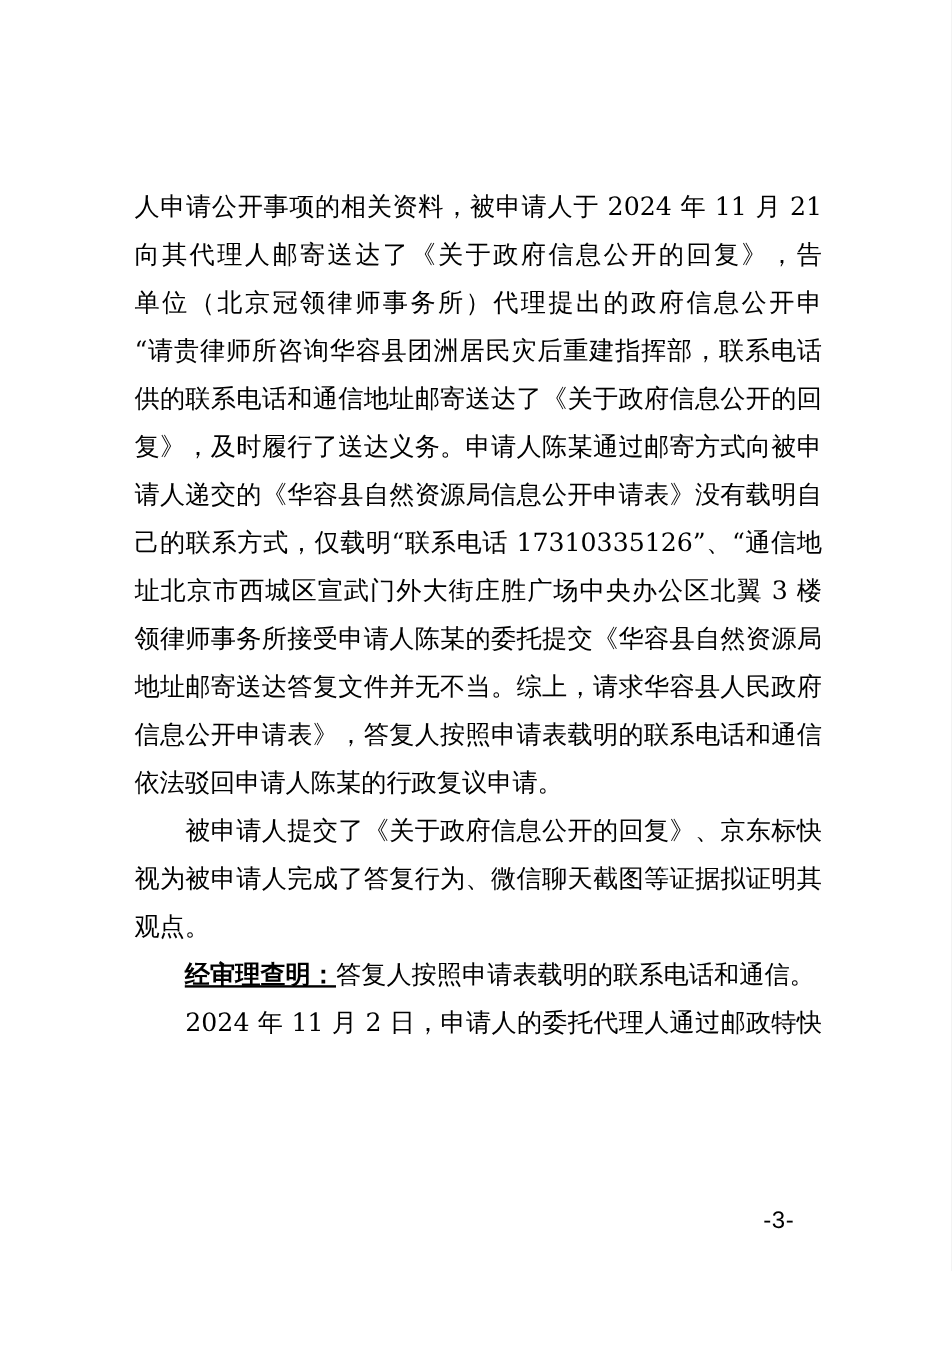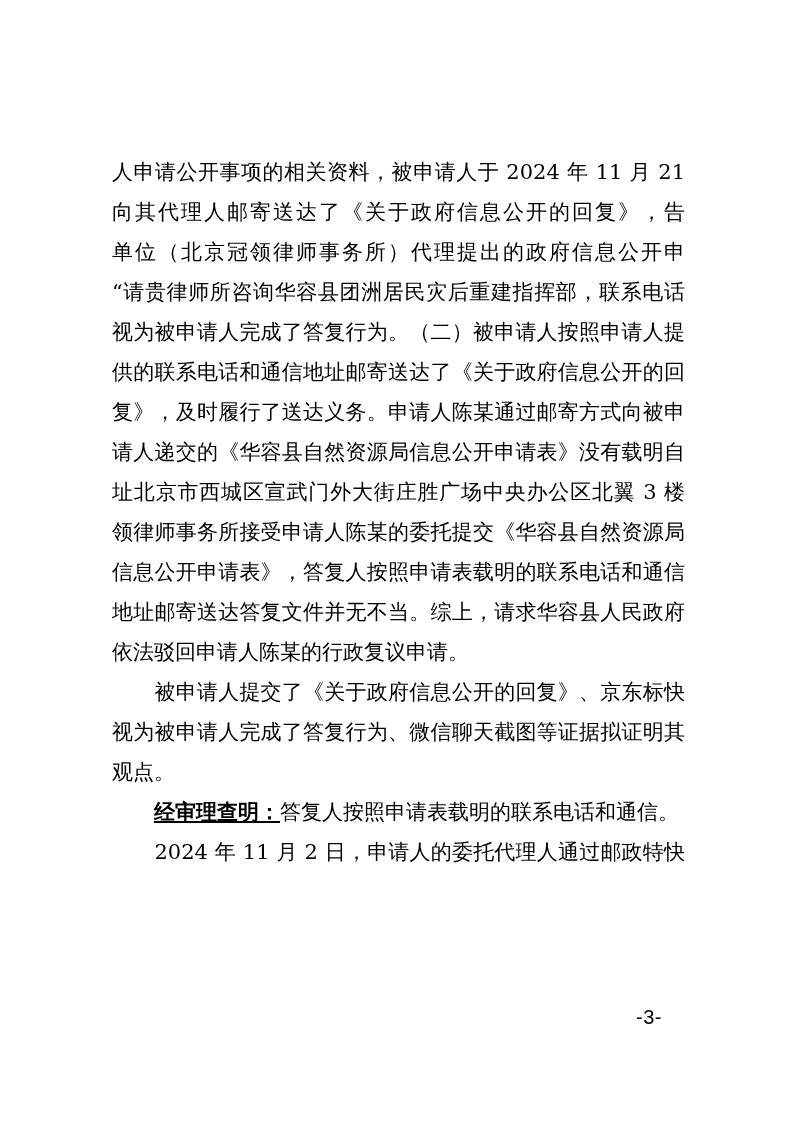--- a/index.html
+++ b/index.html
@@ -56,28 +56,28 @@
 </style>
 </head>
 <body>
 
 <div class="page">
   <div class="doc-body">
       <div class="doc-line full"><span>人申请公开事项的相关资料，被申请人于 2024 年 11 月 21 日</span></div>
       <div class="doc-line full"><span>向其代理人邮寄送达了《关于政府信息公开的回复》，告知“你</span></div>
       <div class="doc-line full"><span>单位（北京冠领律师事务所）代理提出的政府信息公开申请”，</span></div>
       <div class="doc-line full"><span>“请贵律师所咨询华容县团洲居民灾后重建指挥部，联系电话</span></div>
-      <div class="doc-line full"><span>视为被申请人完成了答复行为。（二）被申请人按照申请人提</span></div>
       <div class="doc-line full"><span>供的联系电话和通信地址邮寄送达了《关于政府信息公开的回</span></div>
       <div class="doc-line full"><span>复》，及时履行了送达义务。申请人陈某通过邮寄方式向被申</span></div>
       <div class="doc-line full"><span>请人递交的《华容县自然资源局信息公开申请表》没有载明自</span></div>
+      <div class="doc-line full"><span>己的联系方式，仅载明“联系电话 17310335126”、“通信地</span></div>
       <div class="doc-line full"><span>址北京市西城区宣武门外大街庄胜广场中央办公区北翼 3 楼</span></div>
       <div class="doc-line full"><span>领律师事务所接受申请人陈某的委托提交《华容县自然资源局</span></div>
+      <div class="doc-line full"><span>地址邮寄送达答复文件并无不当。综上，请求华容县人民政府</span></div>
       <div class="doc-line full"><span>信息公开申请表》，答复人按照申请表载明的联系电话和通信</span></div>
-      <div class="doc-line full"><span>地址邮寄送达答复文件并无不当。综上，请求华容县人民政府</span></div>
       <div class="doc-line end"><span>依法驳回申请人陈某的行政复议申请。</span></div>
       <div class="doc-line full"><span>　　被申请人提交了《关于政府信息公开的回复》、京东标快</span></div>
       <div class="doc-line full"><span>视为被申请人完成了答复行为、微信聊天截图等证据拟证明其</span></div>
       <div class="doc-line end"><span>观点。</span></div>
       <div class="doc-line end"><span>　　</span><span class="bold">经审理查明：</span><span>答复人按照申请表载明的联系电话和通信。</span></div>
       <div class="doc-line full"><span>　　2024 年 11 月 2 日，申请人的委托代理人通过邮政特快专</span></div>
     </div>
   <div class="page-number">-3-</div>
 </div>
 

